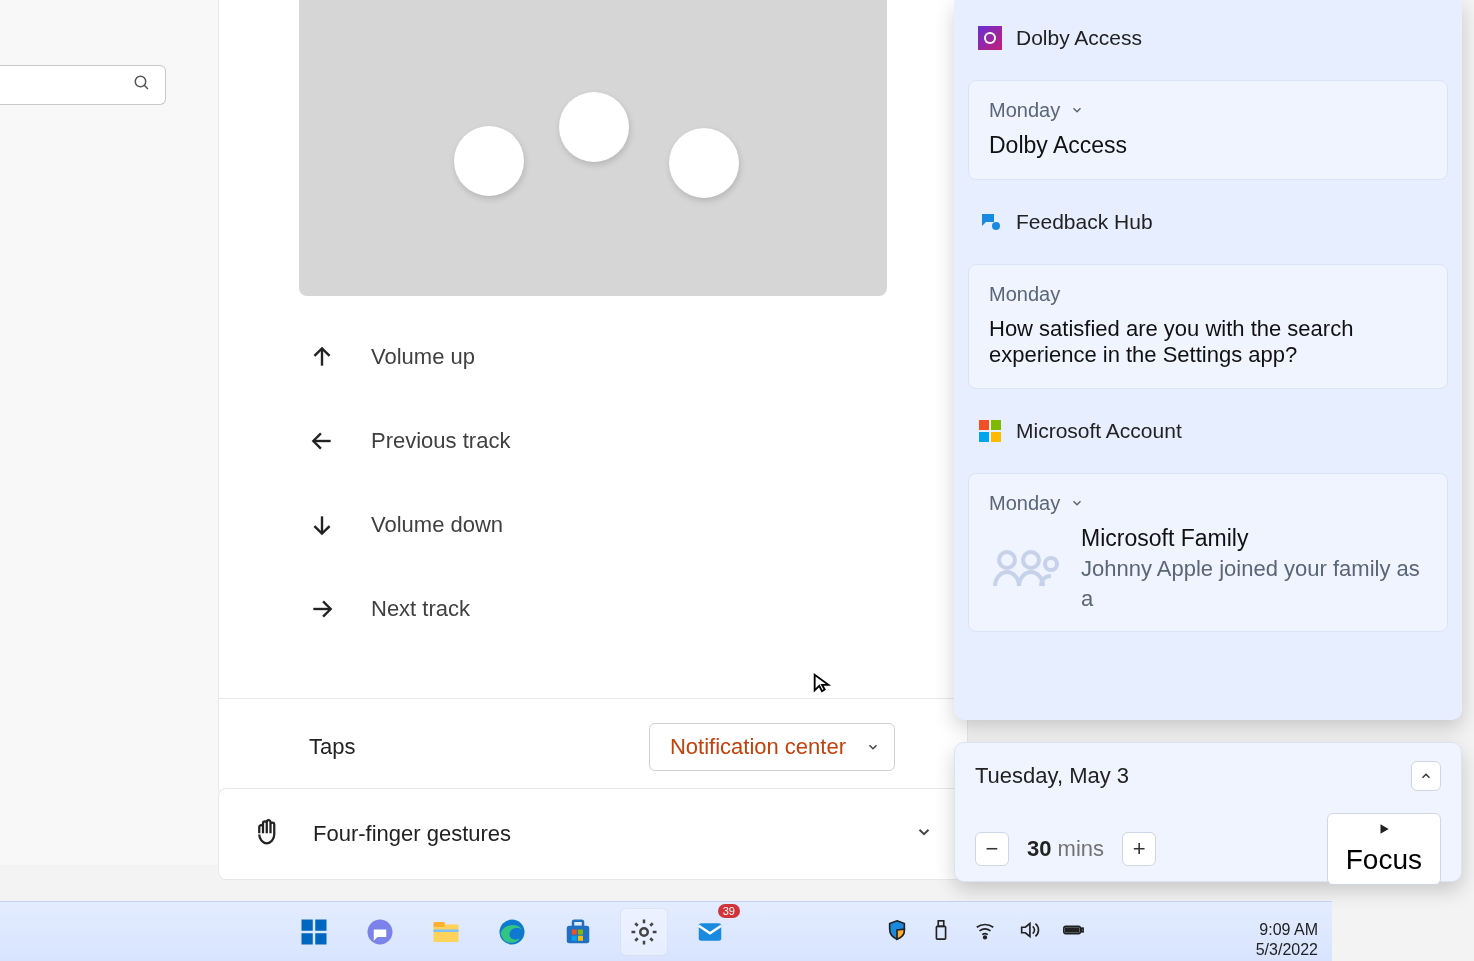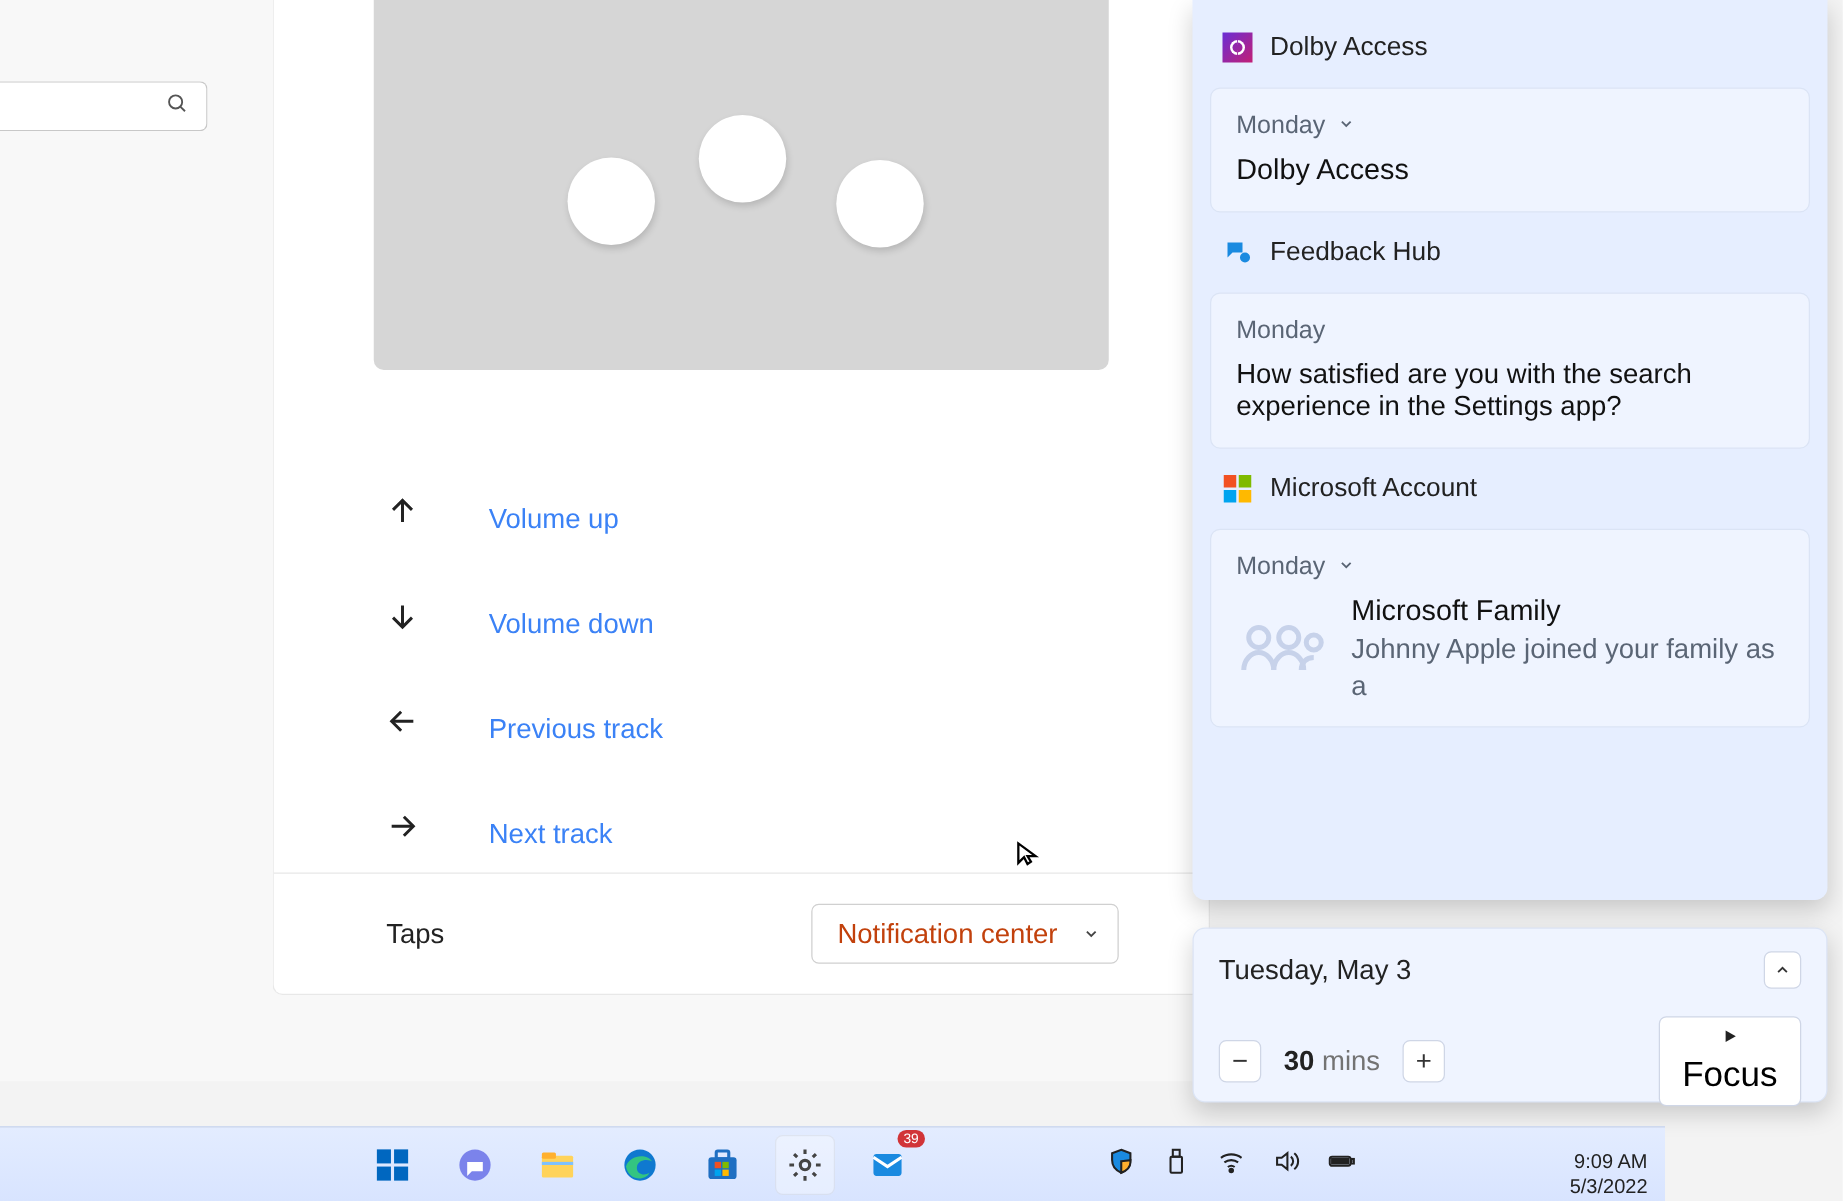--- a/index.html
+++ b/index.html
@@ -9,38 +9,38 @@
 
 .search-box { position: absolute; left: 0; top: 65px; width: 166px; height: 40px; border: 1px solid #c8c8c8; border-left: none; border-radius: 0 6px 6px 0; display: flex; align-items: center; justify-content: flex-end; padding-right: 14px; background: #fff; }
 .search-icon svg { width: 18px; height: 18px; stroke: #555; fill: none; stroke-width: 2; }
 
 .gestures-card { position: absolute; left: 218px; top: 0; width: 750px; background: #fff; border: 1px solid #e8e8e8; border-radius: 8px; border-top: none; border-top-left-radius: 0; border-top-right-radius: 0; }
 
 .preview-box { margin: 0 auto; width: 588px; height: 296px; background: #d6d6d6; border-radius: 0 0 8px 8px; position: relative; }
 .preview-circle { position: absolute; width: 70px; height: 70px; background: #fff; border-radius: 50%; box-shadow: 1px 3px 6px rgba(0,0,0,0.15); }
 
 .gesture-list { padding: 48px 0 18px 90px; }
-.gesture-row { display: flex; align-items: flex-end; height: 84px; gap: 56px; font-size: 22px; color: #3b82f6; }
+.gesture-row { display: flex; align-items: flex-start; height: 84px; gap: 36px; font-size: 22px; color: #404040; }
 .gesture-row .gicon svg { width: 26px; height: 26px; stroke: #222; fill: none; stroke-width: 2.2; }
 
 .taps-row { border-top: 1px solid #e8e8e8; display: flex; align-items: center; justify-content: space-between; padding: 24px 72px 24px 90px; }
 .taps-row .taps-label { font-size: 22px; color: #222; }
 .dropdown { border: 1px solid #d0d0d0; border-radius: 6px; padding: 10px 48px 10px 20px; font-size: 22px; color: #c2410c; background: #fff; position: relative; display: flex; align-items: center; cursor: pointer; }
 .dropdown .chev { position: absolute; right: 14px; }
 .dropdown .chev svg { width: 14px; height: 14px; stroke: #444; fill: none; stroke-width: 2.5; }
 
 .four-finger-card { position: absolute; left: 218px; top: 788px; width: 750px; background: #fff; border: 1px solid #e8e8e8; border-radius: 8px; display: flex; align-items: center; padding: 28px 34px; gap: 30px; }
 .four-finger-card .hand svg { width: 30px; height: 30px; stroke: #222; fill: none; stroke-width: 1.8; }
 .four-finger-card .ff-label { font-size: 22px; flex: 1; color: #222; }
 .four-finger-card .chev svg { width: 18px; height: 18px; stroke: #444; fill: none; stroke-width: 2.5; }
 
 .cursor { position: absolute; left: 811px; top: 672px; }
 .cursor svg { width: 22px; height: 22px; stroke: #000; fill: #fff; stroke-width: 2; }
 
-.notif-panel { position: absolute; right: 12px; top: 0; width: 508px; height: 720px; background: #e6eeff; border-radius: 0 0 10px 10px; padding: 22px 14px 14px 14px; display: flex; flex-direction: column; gap: 16px; box-shadow: 0 8px 20px rgba(0,0,0,0.18); }
+.notif-panel { position: absolute; right: 12px; top: 0; width: 508px; height: 720px; background: #e6eeff; border-radius: 0 0 10px 10px; padding: 22px 14px 14px 14px; display: flex; flex-direction: column; gap: 26px; box-shadow: 0 8px 20px rgba(0,0,0,0.18); }
 .notif-app-header { display: flex; align-items: center; gap: 14px; padding: 4px 10px; }
 .notif-app-header .app-ico { width: 24px; height: 24px; display: flex; align-items: center; justify-content: center; }
 .notif-app-header .app-name { font-size: 21px; color: #222; }
 .notif-card { background: #eff4ff; border: 1px solid #dbe4f5; border-radius: 8px; padding: 18px 20px; }
 .notif-time-row { display: flex; align-items: center; gap: 10px; color: #5a6575; font-size: 20px; margin-bottom: 10px; }
 .notif-time-row .chev svg { width: 14px; height: 14px; stroke: #5a6575; fill: none; stroke-width: 2.5; }
 .notif-title { font-size: 23px; color: #111; margin-bottom: 2px; }
 .notif-body { font-size: 22px; color: #5a6575; line-height: 1.35; }
 .notif-with-icon { display: flex; gap: 20px; align-items: center; }
 .notif-with-icon .left-ico svg { width: 72px; height: 50px; }
@@ -100,31 +100,31 @@
     <div class="gesture-list">
       <div class="gesture-row">
         <span class="gicon"><svg viewBox="0 0 24 24">
               <line x1="12" y1="20" x2="12" y2="4"></line>
               <polyline points="5 11 12 4 19 11"></polyline>
             </svg></span>
         <span>Volume up</span>
       </div>
       <div class="gesture-row">
         <span class="gicon"><svg viewBox="0 0 24 24">
+              <line x1="20" y1="12" x2="4" y2="12"></line>
+              <polyline points="11 5 4 12 11 19"></polyline>
+            </svg></span>
+        <span>Previous track</span>
+      </div>
+      <div class="gesture-row">
+        <span class="gicon"><svg viewBox="0 0 24 24">
               <line x1="12" y1="4" x2="12" y2="20"></line>
               <polyline points="5 13 12 20 19 13"></polyline>
             </svg></span>
         <span>Volume down</span>
-      </div>
-      <div class="gesture-row">
-        <span class="gicon"><svg viewBox="0 0 24 24">
-              <line x1="20" y1="12" x2="4" y2="12"></line>
-              <polyline points="11 5 4 12 11 19"></polyline>
-            </svg></span>
-        <span>Previous track</span>
       </div>
       <div class="gesture-row">
         <span class="gicon"><svg viewBox="0 0 24 24">
               <line x1="4" y1="12" x2="20" y2="12"></line>
               <polyline points="13 5 20 12 13 19"></polyline>
             </svg></span>
         <span>Next track</span>
       </div>
     </div>
 
@@ -132,20 +132,29 @@
       <span class="taps-label">Taps</span>
       <div class="dropdown">
         <span>Notification center</span>
         <span class="chev"><svg viewBox="0 0 24 24">
               <polyline points="6 9 12 15 18 9"></polyline>
             </svg></span>
       </div>
     </div>
   </div>
 
+  <div class="four-finger-card">
+    <span class="hand"><svg viewBox="0 0 24 24">
+          <path d="M5 13 V8 a1.5 1.5 0 0 1 3 0 V13 M8 13 V5 a1.5 1.5 0 0 1 3 0 V13 M11 13 V4 a1.5 1.5 0 0 1 3 0 V13 M14 13 V6 a1.5 1.5 0 0 1 3 0 V14 c0 4 -3 7 -6 7 s-6 -3 -6 -7"></path>
+        </svg></span>
+    <span class="ff-label">Four-finger gestures</span>
+    <span class="chev"><svg viewBox="0 0 24 24">
+          <polyline points="6 9 12 15 18 9"></polyline>
+        </svg></span>
+  </div>
 
   <div class="cursor">
     <svg viewBox="0 0 24 24">
         <path d="M4 3 L4 20 L9 15 L12 21 L15 19 L12 14 L19 14 Z"></path>
       </svg>
   </div>
 </div>
 
 <div class="notif-panel">
 

